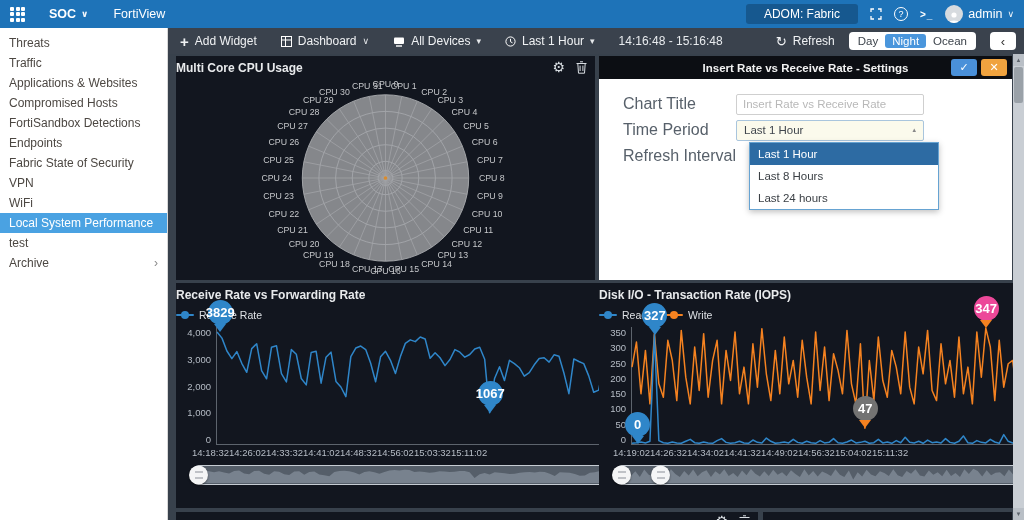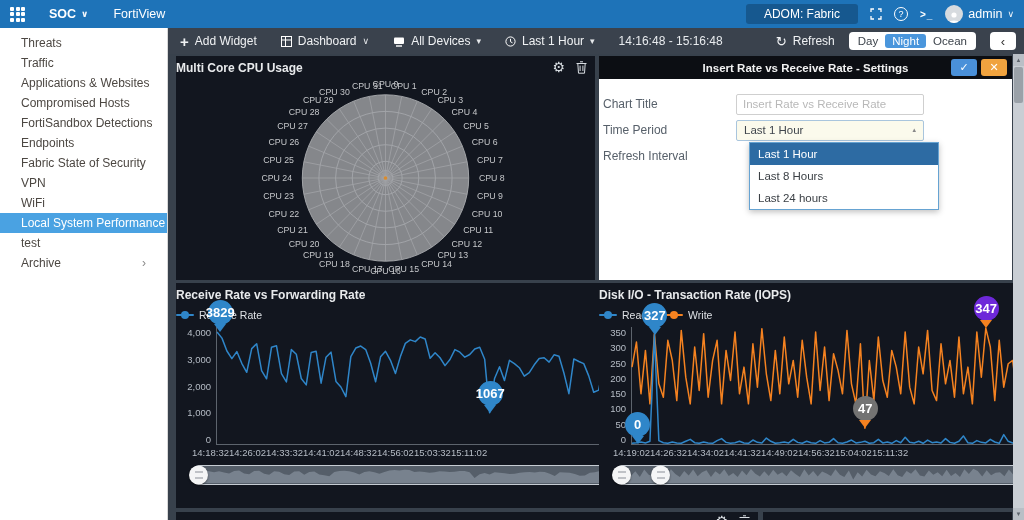--- a/index.html
+++ b/index.html
@@ -32,21 +32,21 @@
   .timespan{font-size:12px;color:#e8ebee}
   .tb-end{margin-left:auto;display:flex;align-items:center;gap:14px}
   .themes{background:#fff;border-radius:4px;padding:2px;display:flex;font-size:11.5px;color:#3c434b}
   .themes span{padding:1px 7px;border-radius:3px;cursor:pointer}
   .themes span.on{background:#4a96dc;color:#fff}
   .collapse-btn{background:#fff;color:#333;border-radius:4px;width:26px;height:18px;
     display:flex;align-items:center;justify-content:center;font-size:13px;cursor:pointer}
   
   .sidebar{position:absolute;left:0;top:28px;width:168px;height:492px;background:#fff;
     padding-top:5px;border-right:1px solid #d8d8d8}
-  .side-item{height:20px;line-height:20px;padding:0 21px;font-size:12px;color:#4c4742;
+  .side-item{height:20px;line-height:20px;padding:0 9px;font-size:12px;color:#4c4742;
     white-space:nowrap;overflow:hidden;cursor:pointer;display:flex;justify-content:space-between;align-items:center}
   .side-item.sel{background:#4aa2e2;color:#fff}
   .side-item .chev{color:#8a8a8a;font-size:12px}
   
   .dash{position:absolute;left:168px;top:54px;width:845px;height:466px;background:#38414c}
   .widget{position:absolute;background:#12161f;overflow:visible}
   .w-head{position:relative;height:24px;display:flex;align-items:center;justify-content:flex-start}
   .w-title{color:#e8eaec;font-size:12px;font-weight:700}
   .w-icons{position:absolute;right:8px;top:4px;display:flex;gap:11px;align-items:center}
   .gear{color:#d9dee3;font-size:14px;line-height:14px;cursor:pointer}
@@ -83,21 +83,21 @@
   .bh.left{left:-2px}.bh.right{right:-2px}
   
   .s-head{height:23px;background:#0c0e13;display:flex;align-items:center;justify-content:center;position:relative}
   .s-title{color:#f2f2f2;font-size:11.5px;font-weight:700}
   .s-btns{position:absolute;right:5px;top:3px;display:flex;gap:4px}
   .s-btns button{width:26px;height:17px;border:none;border-radius:3px;color:#fff;font-size:11px;
     display:flex;align-items:center;justify-content:center;cursor:pointer}
   .ok{background:#4a90d9}.cancel{background:#f0a33f}
   .s-body{position:relative;background:#fff;height:calc(100% - 23px);padding-top:12px}
   .s-row{display:flex;align-items:center;height:26px}
-  .s-row label{width:137px;padding-left:4px;font-size:12px;color:#57606a}
+  .s-row label{width:137px;padding-left:24px;font-size:16px;color:#57606a}
   .s-input{width:188px;height:21px;border:1px solid #cfcfcf;border-radius:2px;padding:0 6px;
     font-size:11.5px;color:#444;font-family:inherit}
   .s-input::placeholder{color:#b8b8b8}
   .select{width:188px;height:21px;background:#fbfaec;border:1px solid #a9c5dd;border-radius:2px;
     display:flex;align-items:center;justify-content:space-between;padding:0 7px;font-size:11.5px;
     color:#40464d;cursor:pointer}
   .select .up{font-size:7px;color:#888}
   .dropdown{position:absolute;left:150px;top:63px;width:190px;background:#fff;
     border:1px solid #66a3d2;box-shadow:0 2px 6px rgba(0,0,0,.25);z-index:6}
   .dd-opt{height:22px;line-height:22px;padding:0 8px;font-size:11.5px;color:#3a3f44;cursor:pointer}
@@ -435,21 +435,21 @@
         </div>
       <div class="plot-area">
         <svg id="dk-svg" preserveAspectRatio="none" viewBox="0 0 1000 100">
             <polyline points="0.0,34.3 10.6,12.9 21.3,57.1 31.9,20.0 42.6,65.7 53.2,5.7 63.8,48.6 74.5,60.0 85.1,11.4 95.7,28.6 106.4,62.9 117.0,2.9 127.7,42.9 138.3,65.7 148.9,17.1 159.6,54.3 170.2,5.7 180.9,60.0 191.5,28.6 202.1,11.4 212.8,65.7 223.4,20.0 234.0,45.7 244.7,4.3 255.3,57.1 266.0,34.3 276.6,65.7 287.2,14.3 297.9,51.4 308.5,1.4 319.1,40.0 329.8,62.9 340.4,20.0 351.1,57.1 361.7,8.6 372.3,48.6 383.0,28.6 393.6,60.0 404.3,11.4 414.9,42.9 425.5,65.7 436.2,4.3 446.8,54.3 457.4,17.1 468.1,62.9 478.7,22.9 489.4,37.1 500.0,57.1 510.6,2.9 521.3,48.6 531.9,65.7 542.6,14.3 553.2,86.6 563.8,28.6 574.5,62.9 585.1,8.6 595.7,45.7 606.4,60.0 617.0,20.0 627.7,34.3 638.3,57.1 648.9,4.3 659.6,51.4 670.2,65.7 680.9,17.1 691.5,40.0 702.1,2.9 712.8,54.3 723.4,62.9 734.0,14.3 744.7,48.6 755.3,28.6 766.0,60.0 776.6,8.6 787.2,57.1 797.9,34.3 808.5,65.7 819.1,4.3 829.8,42.9 840.4,0.9 851.1,17.1 861.7,62.9 872.3,11.4 883.0,51.4 893.6,31.4 904.3,28.6 914.9,60.0 925.5,5.7 936.2,48.6 946.8,65.7 957.4,14.3 968.1,37.1 978.7,57.1 989.4,2.9 1000.0,54.3" fill="none" stroke="#f58220" stroke-width="1.5" vector-effect="non-scaling-stroke" stroke-linejoin="round"></polyline>
             <polyline points="0.0,99.4 10.6,98.9 21.3,98.3 31.9,99.1 42.6,97.7 53.2,6.6 63.8,97.1 74.5,98.9 85.1,99.4 95.7,98.3 106.4,99.1 117.0,99.4 127.7,97.7 138.3,96.0 148.9,98.9 159.6,99.4 170.2,98.3 180.9,99.1 191.5,99.4 202.1,97.1 212.8,95.4 223.4,98.6 234.0,99.4 244.7,98.9 255.3,97.7 266.0,99.1 276.6,99.4 287.2,96.6 297.9,98.6 308.5,99.1 319.1,94.9 329.8,97.7 340.4,99.4 351.1,98.9 361.7,98.3 372.3,99.1 383.0,96.0 393.6,98.6 404.3,99.4 414.9,97.7 425.5,98.9 436.2,99.4 446.8,97.1 457.4,99.1 468.1,98.6 478.7,95.4 489.4,98.9 500.0,99.4 510.6,98.3 521.3,96.6 531.9,99.1 542.6,98.6 553.2,97.7 563.8,99.4 574.5,98.9 585.1,96.0 595.7,99.1 606.4,98.3 617.0,99.4 627.7,97.1 638.3,98.9 648.9,94.3 659.6,98.6 670.2,99.1 680.9,97.7 691.5,99.4 702.1,96.6 712.8,98.9 723.4,98.3 734.0,99.1 744.7,95.4 755.3,98.6 766.0,99.4 776.6,97.7 787.2,93.1 797.9,98.9 808.5,99.4 819.1,97.1 829.8,98.6 840.4,99.1 851.1,96.0 861.7,98.3 872.3,99.4 883.0,92.0 893.6,97.7 904.3,99.1 914.9,98.6 925.5,96.6 936.2,99.4 946.8,98.3 957.4,98.9 968.1,94.9 978.7,99.1 989.4,97.7 1000.0,98.6" fill="none" stroke="#2f86c9" stroke-width="1.5" vector-effect="non-scaling-stroke" stroke-linejoin="round"></polyline>
           </svg>
         <div class="mk" id="dk-mk">
             <div class="balloon" style="background: rgb(47, 134, 201); left: calc(5.3% - 12px); bottom: calc(93.4286% + 7px);">327<i style="border-top-color: rgb(47, 134, 201);"></i></div>
             <div class="balloon" style="background: rgb(47, 134, 201); left: calc(1.2% - 12px); bottom: calc(0% + 7px);">0<i style="border-top-color: rgb(47, 134, 201);"></i></div>
             <div class="balloon" style="background: #737373; left: calc(55.3% - 12px); bottom: calc(13.4286% + 7px);">47<i style="border-top-color: rgb(245, 130, 32);"></i></div>
-            <div class="balloon" style="background: #6d28d9; left: calc(84% - 12px); bottom: calc(99.1429% + 7px); margin-top: 28px;">347<i style="border-top-color: rgb(245, 130, 32);"></i></div>
+            <div class="balloon" style="background: #ec4899; left: calc(84% - 12px); bottom: calc(99.1429% + 7px); margin-top: 28px;">347<i style="border-top-color: rgb(245, 130, 32);"></i></div>
           </div>
       </div>
     </div>
     <div class="xaxis" id="dk-x">
         <span>14:19:02</span>
         <span>14:26:32</span>
         <span>14:34:02</span>
         <span>14:41:32</span>
         <span>14:49:02</span>
         <span>14:56:32</span>

